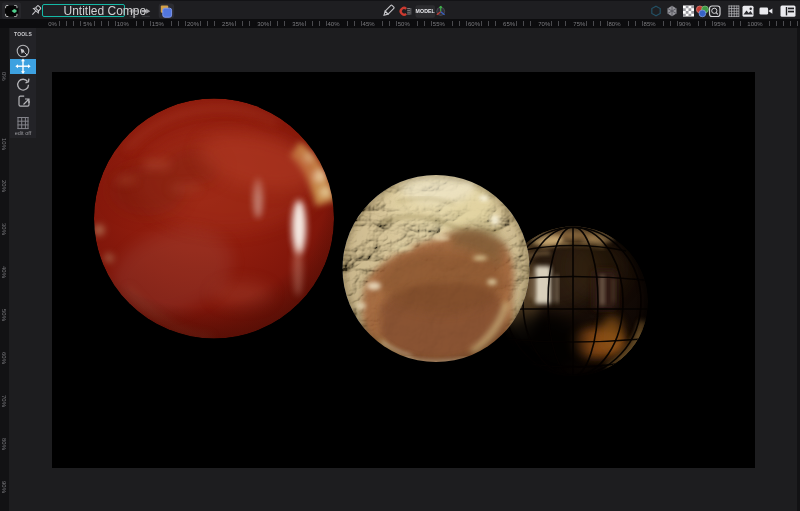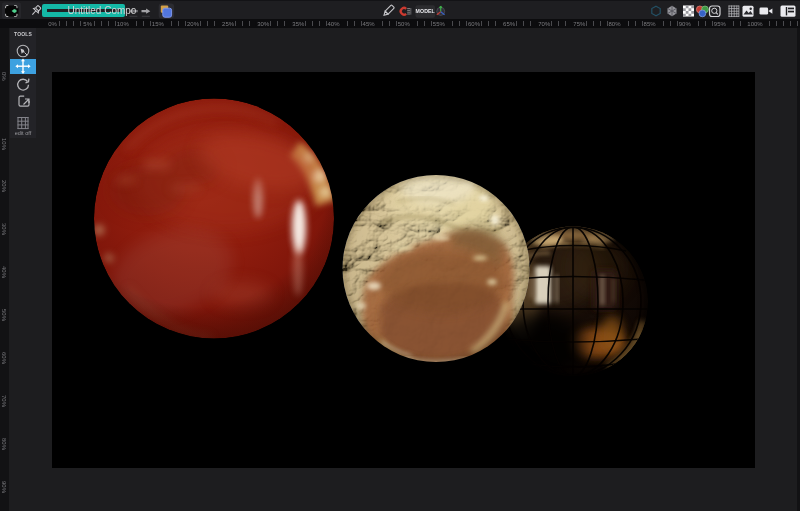--- a/index.html
+++ b/index.html
@@ -2,22 +2,22 @@
 <html><head>
 <meta charset="utf-8">
 <style>
   html,body{margin:0;padding:0;}
   body{width:800px;height:511px;overflow:hidden;background:#1d1d1f;
        font-family:"Liberation Sans",sans-serif;position:relative;}
   .abs{position:absolute;}
   
   #toolbar{left:0;top:0;width:800px;height:19px;background:#1e1e21;border-top:1px solid #131316;box-sizing:border-box;}
   #nameinput{position:absolute;left:41.5px;top:3.4px;width:83px;height:12.6px;box-sizing:border-box;
-    background:#202024;border:5px solid #14b8a6;border-radius:2px;color:#dcdcde;
-    font-size:10px;display:flex;align-items:center;padding-left:19px;color:#d2d2d4;}
+    background:#202024;border:1px solid #14b8a6;border-radius:2px;color:#dcdcde;
+    font-size:12px;display:flex;align-items:center;padding-left:19px;color:#d2d2d4;}
   #nameinput span{white-space:nowrap;}
   
   #hruler{left:0;top:19px;width:800px;height:9px;background:#0c0c0e;}
   #hticks{left:52px;top:2px;width:748px;height:5px;
     background:repeating-linear-gradient(to right,#4a4a4e 0px,#4a4a4e 1px,transparent 1px,transparent 7.025px);}
   .hlab{position:absolute;top:1.5px;height:6px;line-height:6px;font-size:6px;color:#7b7b7f;background:#0c0c0e;padding:0 1px;transform:translateX(-50%);}
   
   #vruler{left:0;top:28px;width:9px;height:483px;background:#121214;}
   .vlab{position:absolute;left:1px;writing-mode:vertical-rl;font-size:6px;color:#77777b;background:#121214;padding:1px 0;}
   

